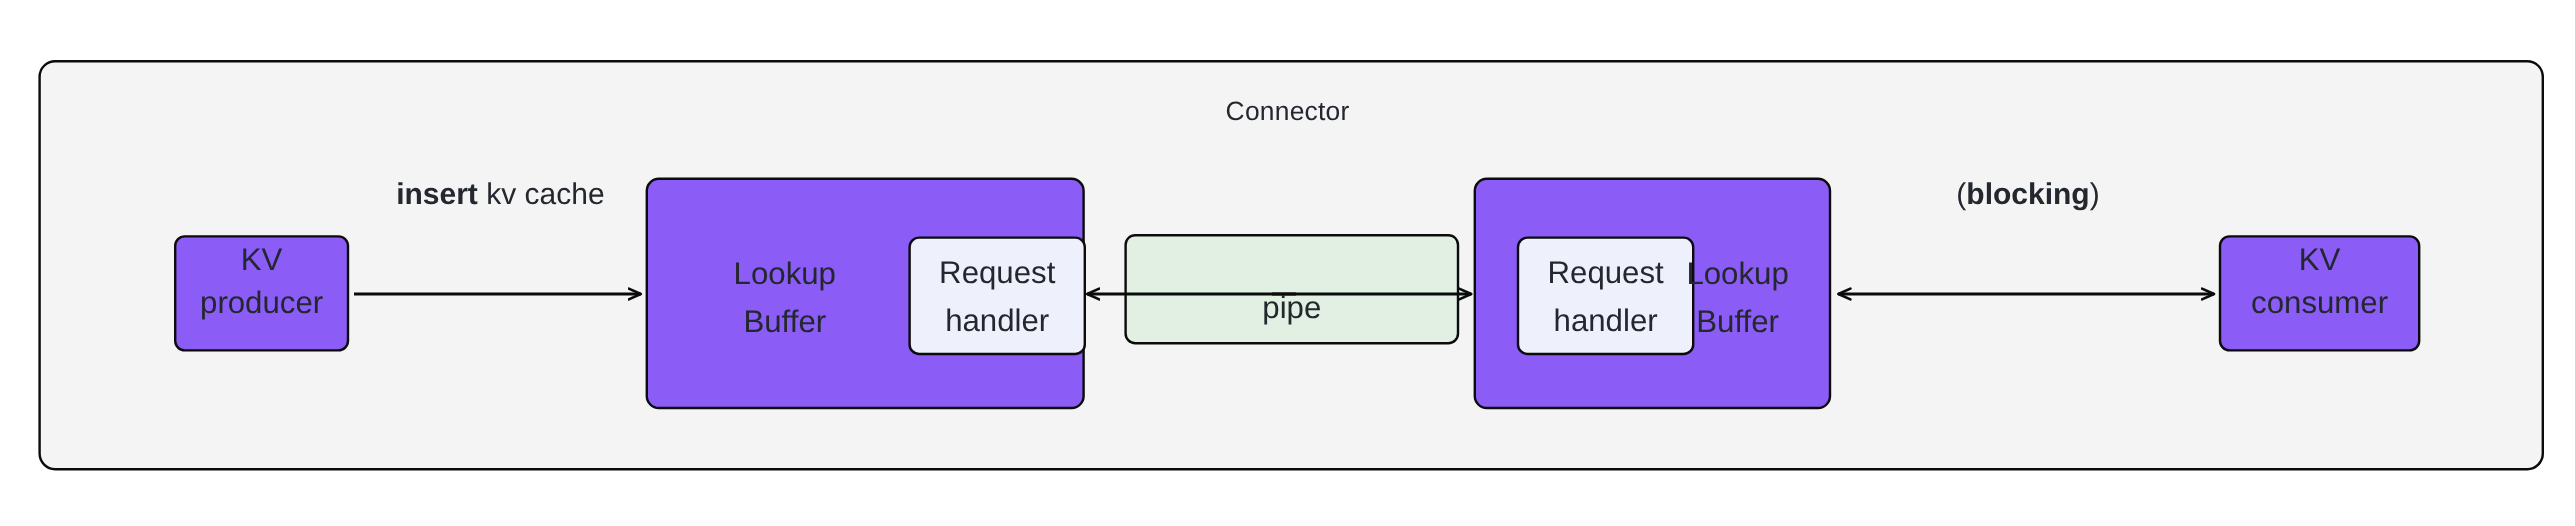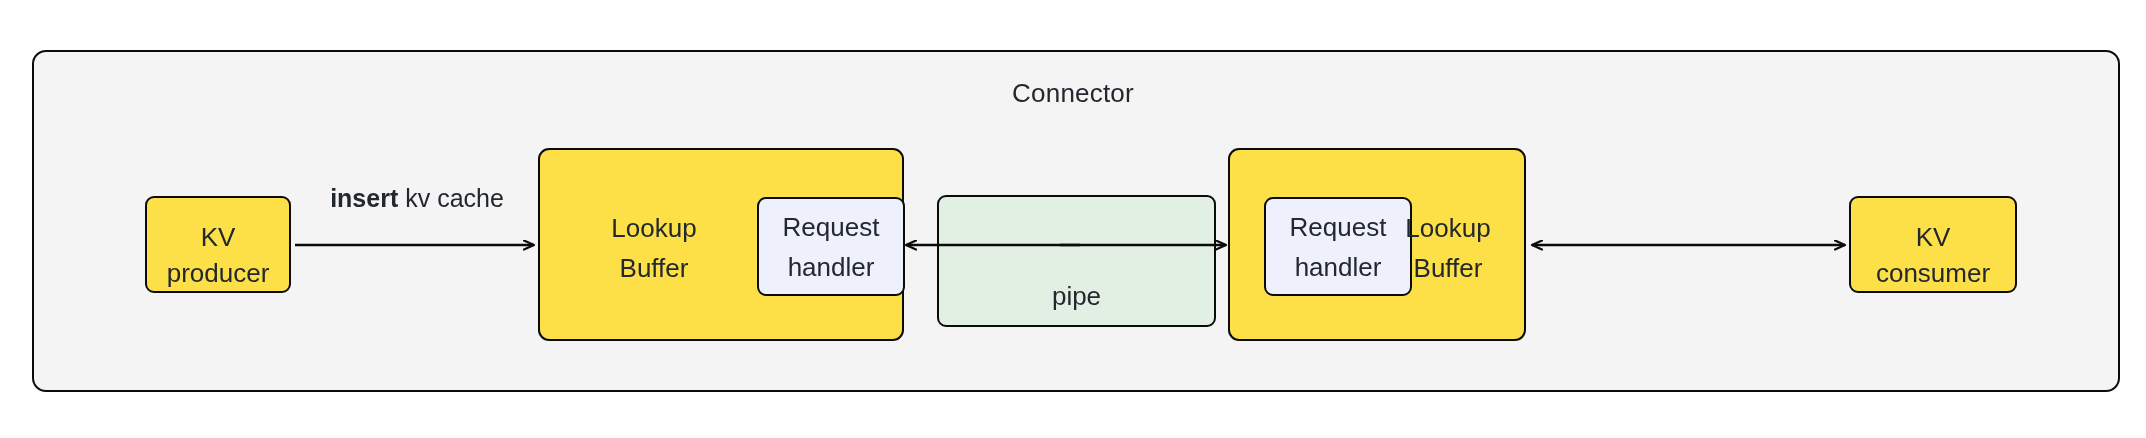--- a/index.html
+++ b/index.html
@@ -31,35 +31,35 @@
     background: #f4f4f4;
     border: 2.5px solid #0b0b0b;
     border-radius: 14px;
   }
   .connector-title {
     position: absolute;
     left: 0;
     top: 76px;
     width: 2146px;
     text-align: center;
-    font-size: 26px;
+    font-size: 22px;
     color: #23272e;
     letter-spacing: .2px;
     line-height: 34px;
   }
 
   
   .node {
     position: absolute;
     box-sizing: border-box;
-    background: #fde047;
+    background: #8b5cf6;
     border: 2.5px solid #0b0b0b;
     border-radius: 9px;
     display: flex;
-    align-items: flex-end;
+    align-items: flex-start;
     justify-content: center;
     color: #23272e;
     font-size: 26px;
     line-height: 36px;
     text-align: center;
   }
   .node.green {
     background: #e2f0e4;
     border-color: #0b0b0b;
   }
@@ -116,37 +116,37 @@
     align-items: center;
     justify-content: center;
     white-space: pre-line;
     margin-left: 17px;
   }
   #request-handler-left  { left:200px; top:47px; width:148px; height:99px; }
   #request-handler-right { left:17px;  top:47px; width:148px; height:99px; }
 
   
   #pipe {
-    left:937px; top:195px; width:279px; height:132px;
+    left:937px; top:195px; width:279px; height:92px;
     border-radius: 9px;
     align-items: flex-end;
     padding-bottom: 12px;
   }
   #pipe .label { font-size: 26px; line-height: 34px; }
 
   
   .edge-label {
     position: absolute;
     text-align: center;
     color: #23272e;
     font-size: 25px;
     line-height: 36px;
   }
   .edge-label b { font-weight: 700; }
-  #label-insert      { left:286px;  top:144px; width:262px;margin-top:36px; }
+  #label-insert      { left:286px;  top:144px; width:262px; }
   #label-drop-select { left:1528px; top:144px; width:324px; }
 
   
   #arrows {
     position: absolute;
     left: 0; top: 0;
     width: 2146px; height: 438px;
     pointer-events: none;
   }
 </style>
@@ -188,20 +188,21 @@
   <div class="node" id="kv-consumer">
     <span class="label">KV
 consumer</span>
   </div>
 
   <div class="edge-label" id="label-insert">
     <div><b>insert</b><span> kv cache</span></div>
   </div>
 
   <div class="edge-label" id="label-drop-select">
+    <div><span>(</span><b>blocking</b><span>)</span></div>
   </div>
 
   <svg id="arrows" viewBox="0 0 2146 438">
     <defs>
       <marker id="ah-end" markerWidth="14" markerHeight="14" refX="11" refY="5.5" orient="auto" markerUnits="userSpaceOnUse">
         <path d="M1,1 L11,5.5 L1,10" fill="none" stroke="#0b0b0b" stroke-width="2.2" stroke-linecap="round" stroke-linejoin="round"></path>
       </marker>
       <marker id="ah-start" markerWidth="14" markerHeight="14" refX="3" refY="5.5" orient="auto" markerUnits="userSpaceOnUse">
         <path d="M13,1 L3,5.5 L13,10" fill="none" stroke="#0b0b0b" stroke-width="2.2" stroke-linecap="round" stroke-linejoin="round"></path>
       </marker>

